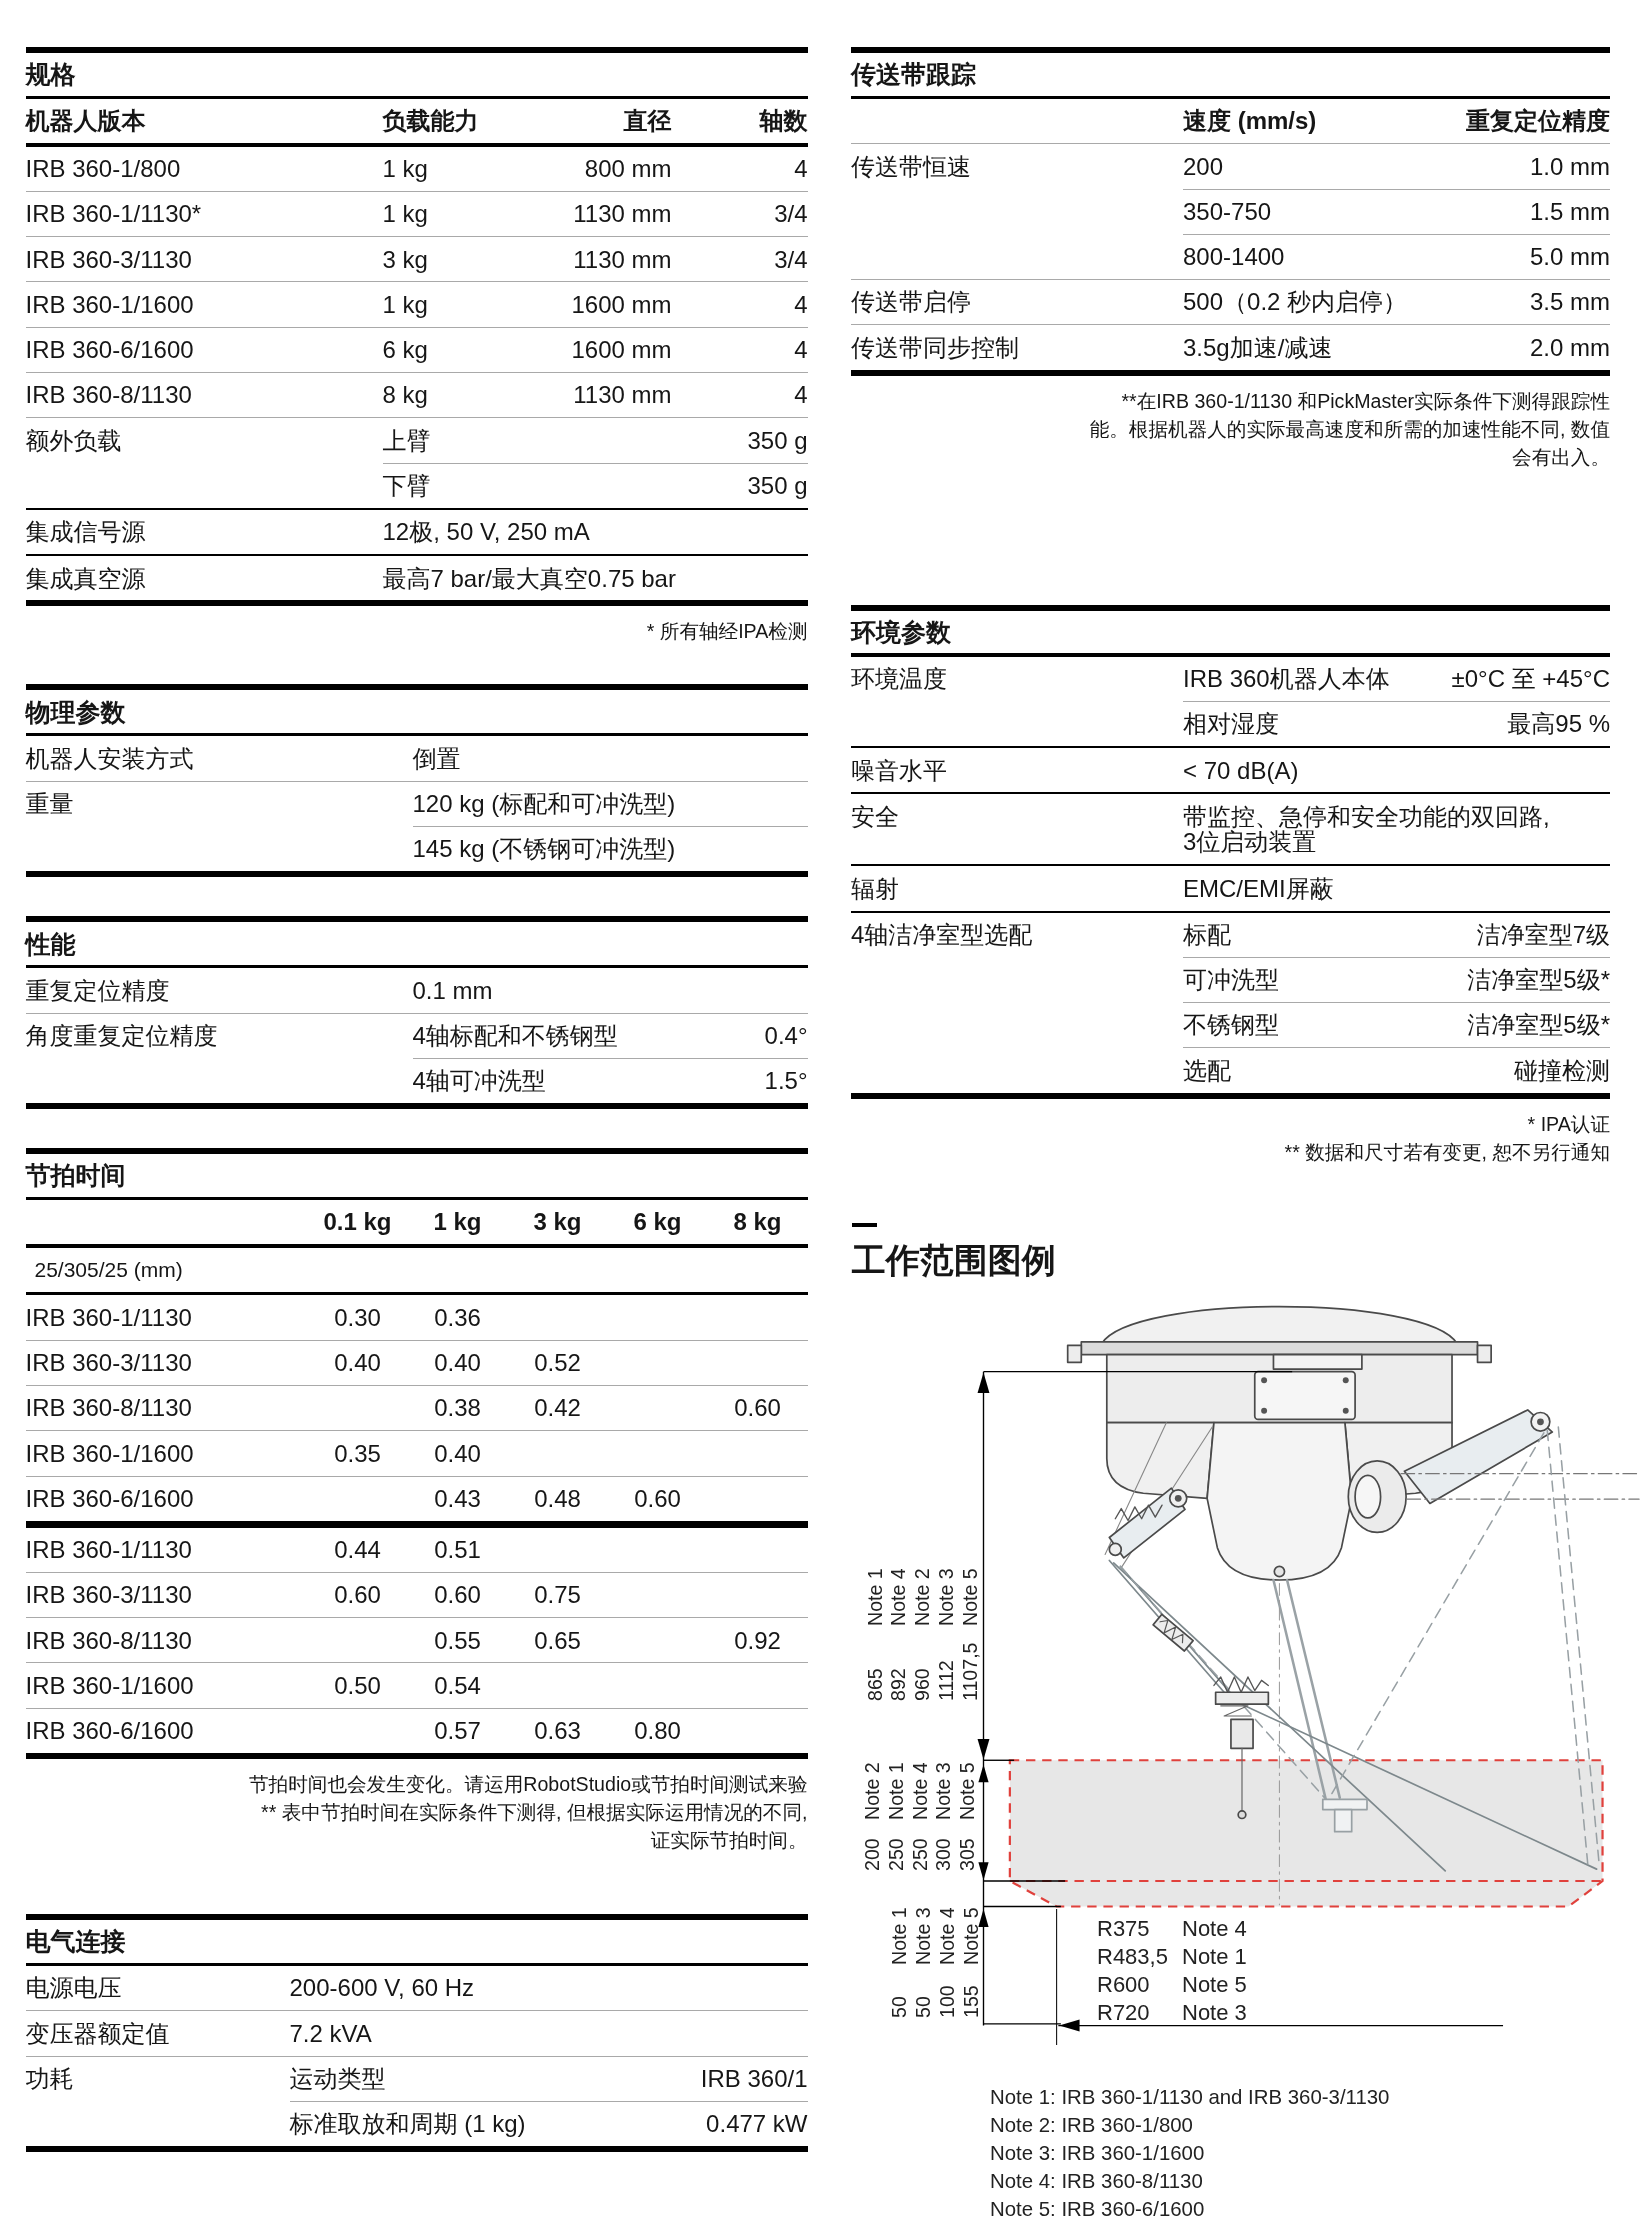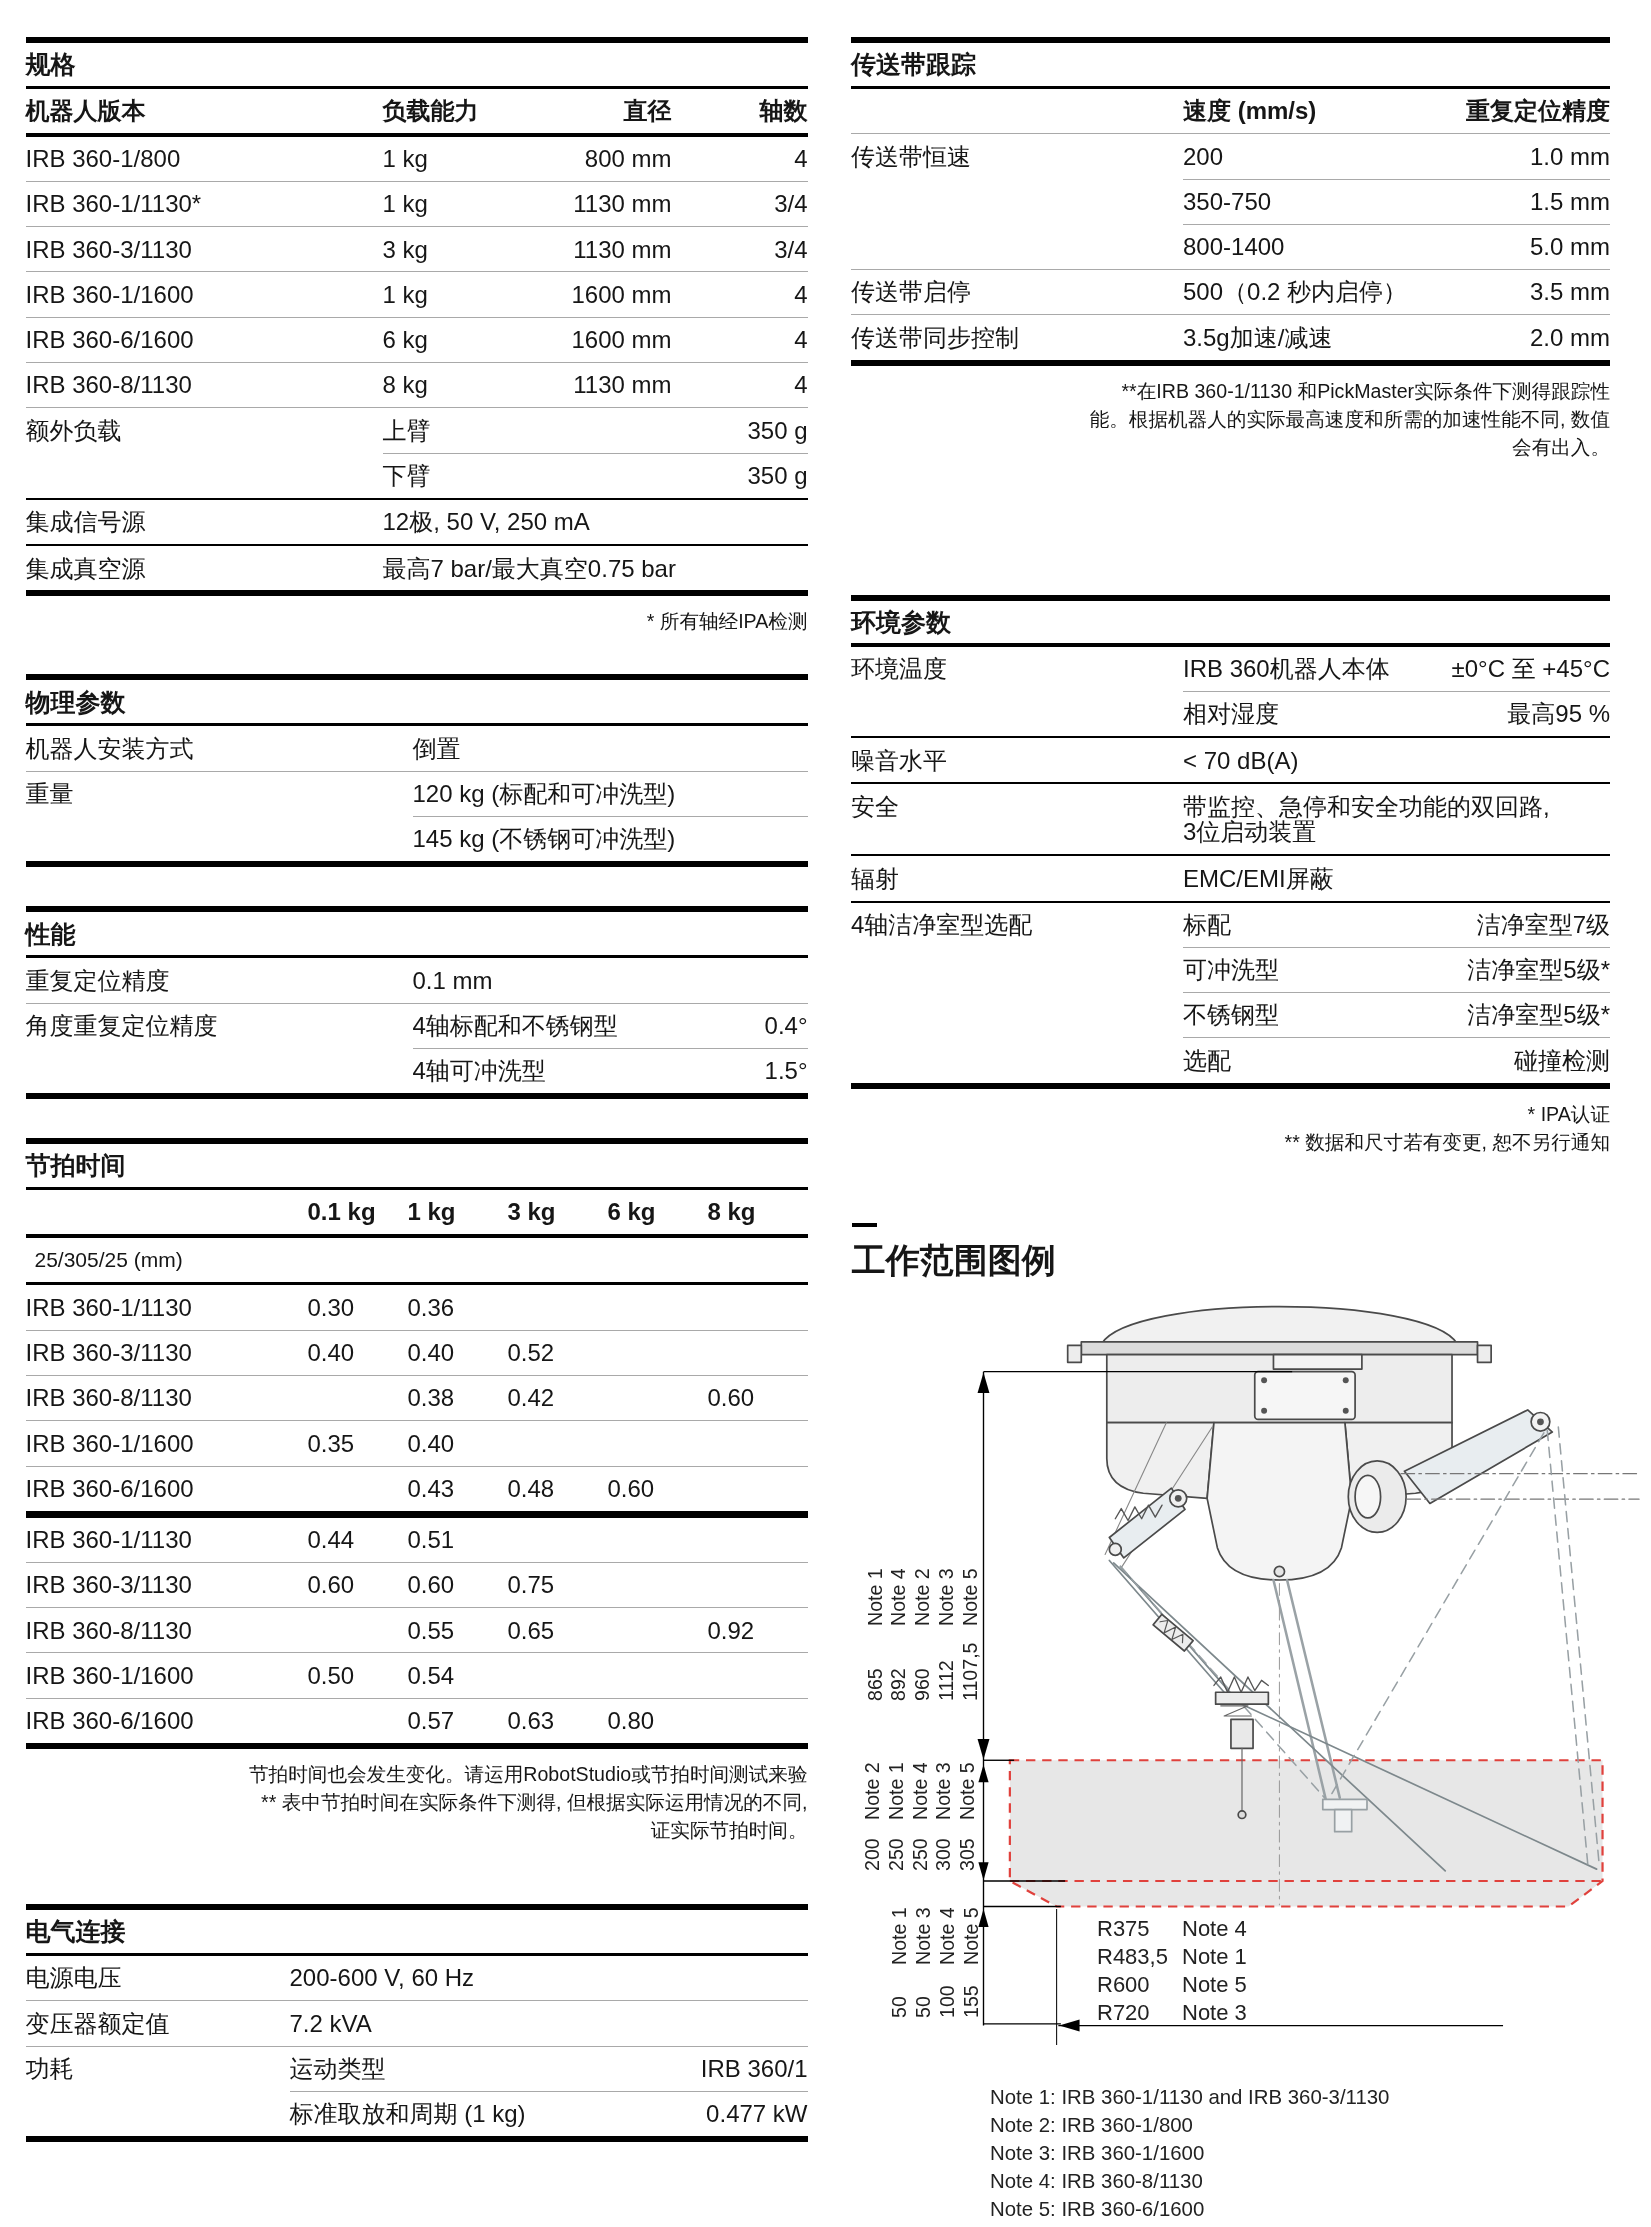--- a/index.html
+++ b/index.html
@@ -2,21 +2,21 @@
 <html style="font-size:13.6px"><head>
 <meta charset="utf-8">
 <style>
   * { box-sizing: border-box; }
   html,body { margin:0; padding:0; }
   body {
     width:1651px; height:2227px; position:relative; background:#ffffff;
     font-family:"Liberation Sans","DejaVu Sans",sans-serif; color:#161616;
     overflow:hidden;
   }
-  .col { position:absolute; top:0; padding-top:37px; }
+  .col { position:absolute; top:0; padding-top:47px; }
   #col-left  { left:25.5px;   width:782px; }
   #col-right { left:851px; width:759px; }
 
   .sec { width:100%; }
   .topbar { height:6px; background:#000; }
   .sec-title { font-size:25px; font-weight:bold; padding:9.4px 0 7.7px 0; line-height:25.5px; }
   .hline { height:3.4px; background:#000; }
   .thickbottom { height:6px; background:#000; }
 
   .row { display:flex; align-items:flex-start; font-size:24px; line-height:25.5px; padding:9.4px 0; border-top:0.9px solid #a9a9a9; }
@@ -35,21 +35,21 @@
   .spec .c3 { width:153px; text-align:right; }
   .spec .c4 { flex:1; text-align:right; }
   .spec .grpcol2 { flex:1; }
 
   
   .pp .c1 { width:387px; }
   .pp .rest { flex:1; }
 
   
   .cy .c1 { flex:1; }
-  .cy .cn { width:100px; text-align:left; }
+  .cy .cn { width:100px; text-align:center; }
   .cy .ghead { font-size:21px;margin-left:9px; }
 
   
   .el .c1 { width:264px; }
 
   
   .rt .c1 { width:332px; }
   .rt .rest { flex:1; }
 
   .fnote { text-align:right; font-size:19.6px; line-height:28px; padding-top:11px; color:#161616; }

